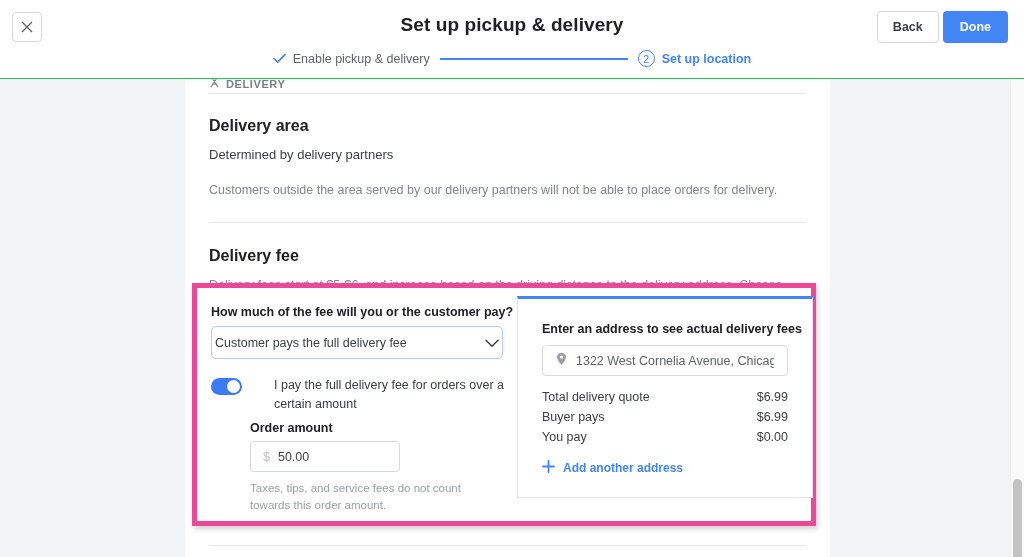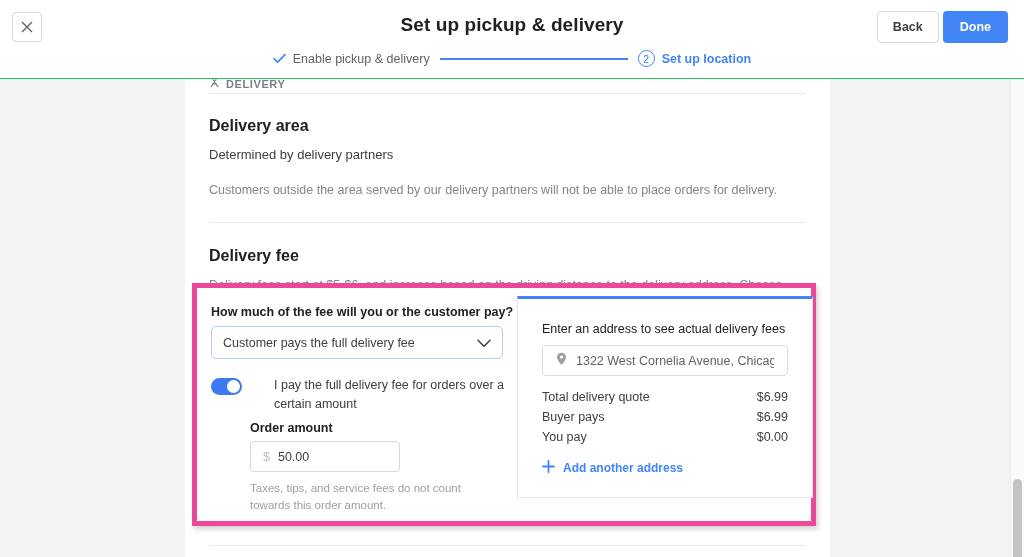--- a/index.html
+++ b/index.html
@@ -127,21 +127,21 @@
   .q-label {
     position: absolute; left: 14px; top: 17px;
     font-size: 12.5px; font-weight: bold; color: #202124;
   }
   .select-box {
     position: absolute; left: 14px; top: 38px;
     width: 292px; height: 33px;
     border: 1.6px solid #b3cdf7; border-radius: 5px;
     background: #fff;
     display: flex; align-items: center; justify-content: space-between;
-    padding: 0 11px;
+    padding: 0 3px;
     cursor: pointer;
   }
   .select-value { font-size: 12.5px; color: #3c4043; }
 
   .toggle-row { position: absolute; left: 14px; top: 88px; width: 300px; display: flex; gap: 32px; }
   .toggle {
     width: 31px; height: 17px; border-radius: 9px; background: #3b7af0;
     position: relative; flex: none; margin-top: 2px; cursor: pointer;
   }
   .toggle .knob {
@@ -172,21 +172,21 @@
   
   .quote-card {
     position: absolute; left: 320px; top: 8px;
     width: 296px; height: 202px;
     background: #fff;
     border: 1px solid #e3e5e8;
     border-top: 3px solid #4285f4;
   }
   .quote-title {
     position: absolute; left: 24px; top: 23px;
-    font-size: 12.5px; font-weight: normal; color: #202124;
+    font-size: 12.5px; font-weight: bold; color: #202124;
   }
   .address-input {
     position: absolute; left: 24px; top: 46px;
     width: 246px; height: 31px;
     border: 1px solid #dadce0; border-radius: 4px; background: #fff;
     display: flex; align-items: center; gap: 9px; padding: 0 13px;
     cursor: text;
   }
   .address-text {
     font-size: 12.5px; color: #5f6368; white-space: nowrap;

